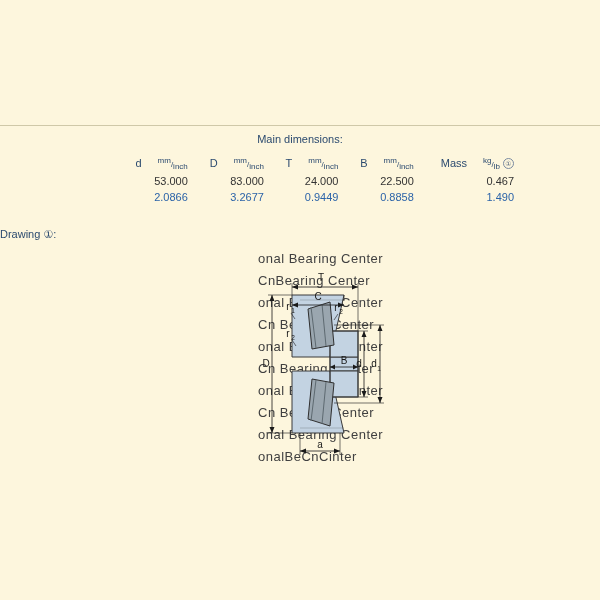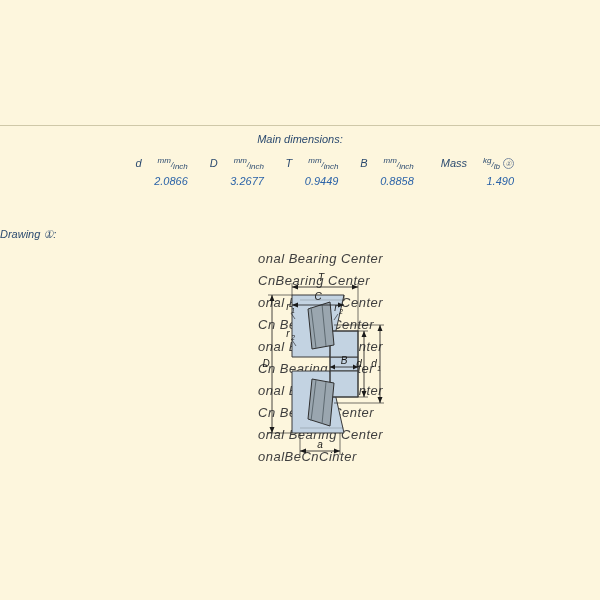--- a/index.html
+++ b/index.html
@@ -11,21 +11,20 @@
     width: 600px;
     height: 600px;
     font-family: "Liberation Sans", sans-serif;
     overflow: hidden;
   }
   #root {
     position: relative;
     width: 600px;
     height: 459px;
     background: #ffffff;
-    font-style: italic;
   }
   .band {
     position: absolute;
     left: 0;
     width: 600px;
     background: #fdf6dd;
   }
   #band-top {
     top: 0;
     height: 125px;
@@ -174,20 +173,27 @@
       <td>
         <span>T</span><span class="unit"><span class="num">mm</span><span class="sl">/</span><span class="den">inch</span></span>
       </td>
       <td>
         <span>B</span><span class="unit"><span class="num">mm</span><span class="sl">/</span><span class="den">inch</span></span>
       </td>
       <td>
         <span>Mass</span><span class="unit"><span class="num">kg</span><span class="sl">/</span><span class="den">lb</span></span><span class="info-circ">①</span>
       </td>
     </tr>
+    <tr class="mm">
+      <td>53.000</td>
+      <td>83.000</td>
+      <td>24.000</td>
+      <td>22.500</td>
+      <td>0.467</td>
+    </tr>
     <tr class="inch">
       <td>2.0866</td>
       <td>3.2677</td>
       <td>0.9449</td>
       <td>0.8858</td>
       <td>1.490</td>
     </tr>
   </tbody>
     </table>
 

